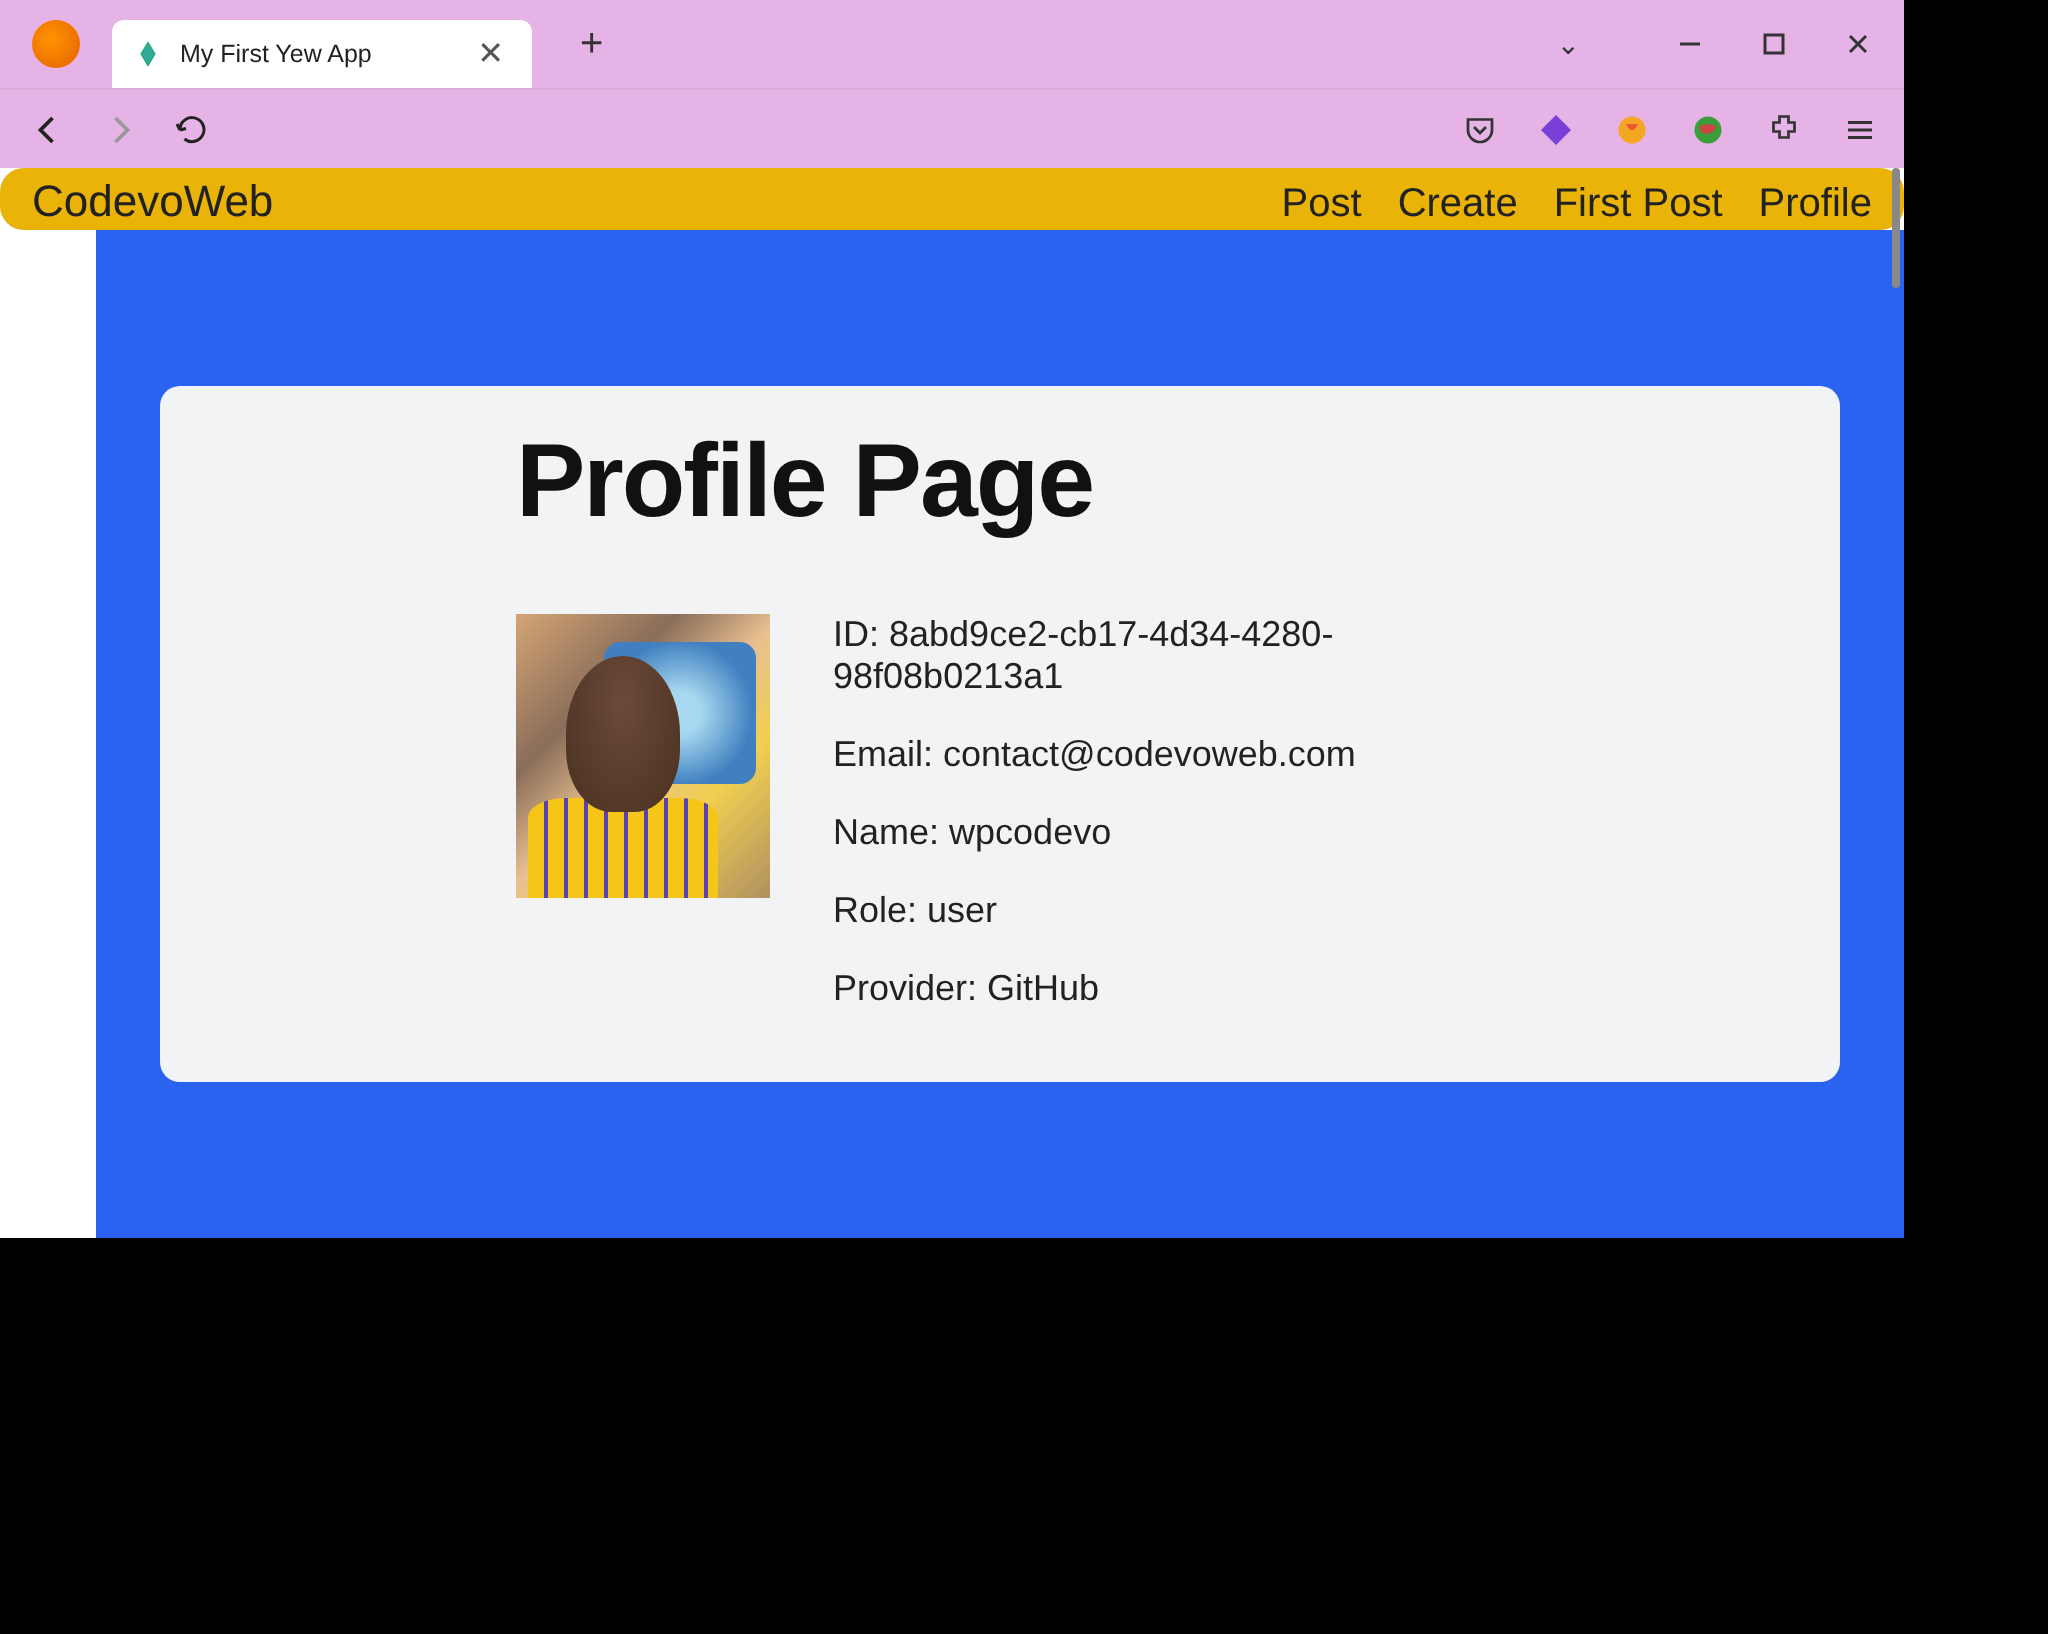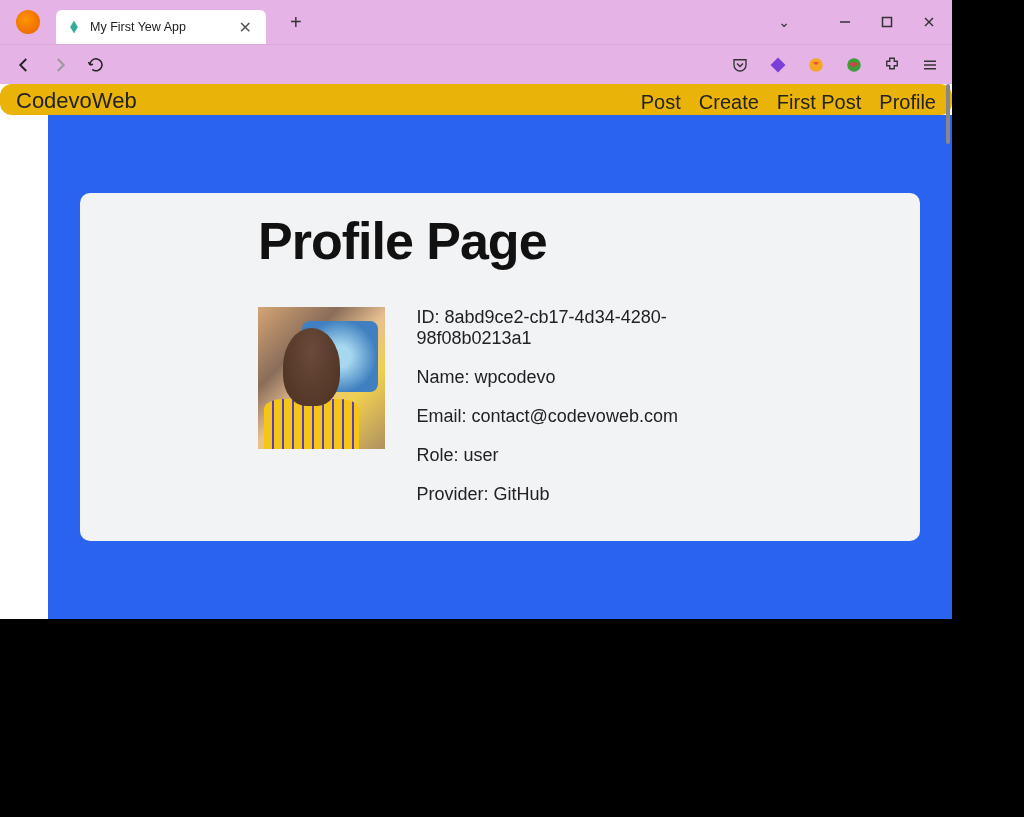--- a/index.html
+++ b/index.html
@@ -368,22 +368,22 @@
     </div>
     <div class="app-body">
       <div class="card">
         <h1 class="page-title">Profile Page</h1>
         <div class="profile-row">
           <div class="avatar">
             <div class="avatar-jersey"></div>
           </div>
           <div class="profile-info">
             <div class="info-line">ID: 8abd9ce2-cb17-4d34-4280-98f08b0213a1</div>
+            <div class="info-line">Email: contact@codevoweb.com</div>
             <div class="info-line">Name: wpcodevo</div>
-            <div class="info-line">Email: contact@codevoweb.com</div>
             <div class="info-line">Role: user</div>
             <div class="info-line">Provider: GitHub</div>
           </div>
         </div>
       </div>
     </div>
     <div class="page-scroll">
       <div class="scroll-thumb"></div>
     </div>
   </div>

